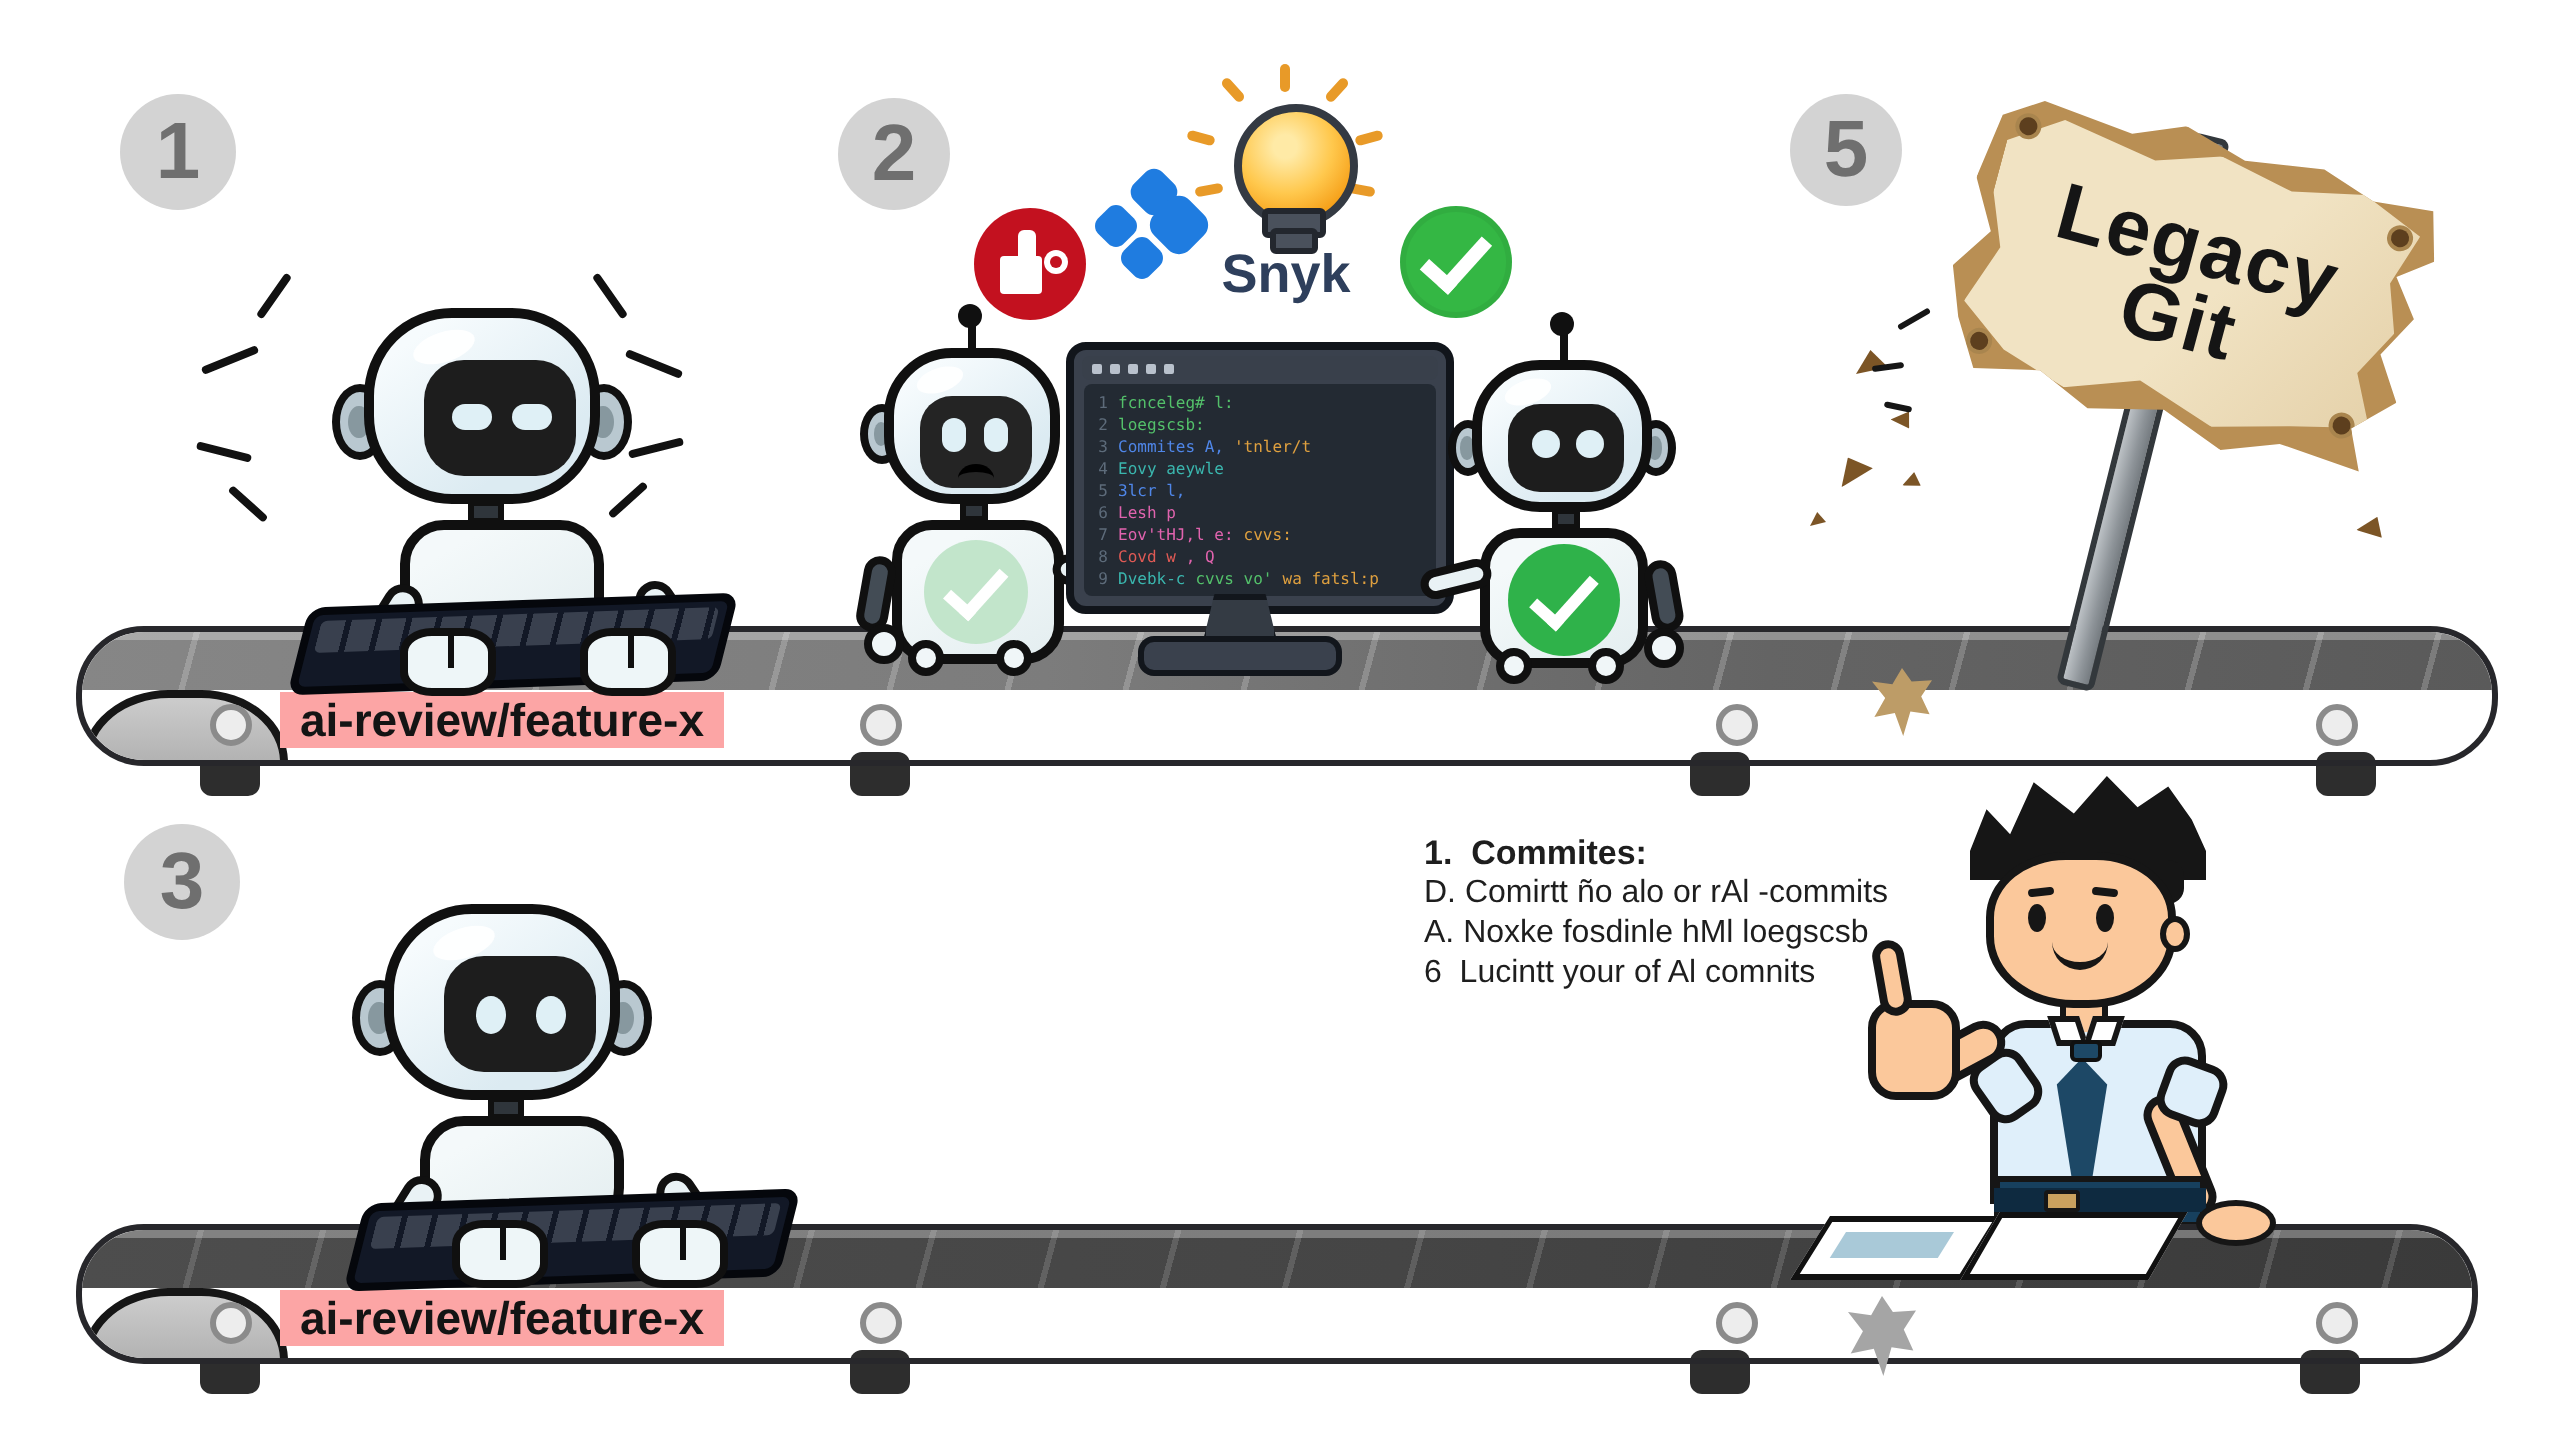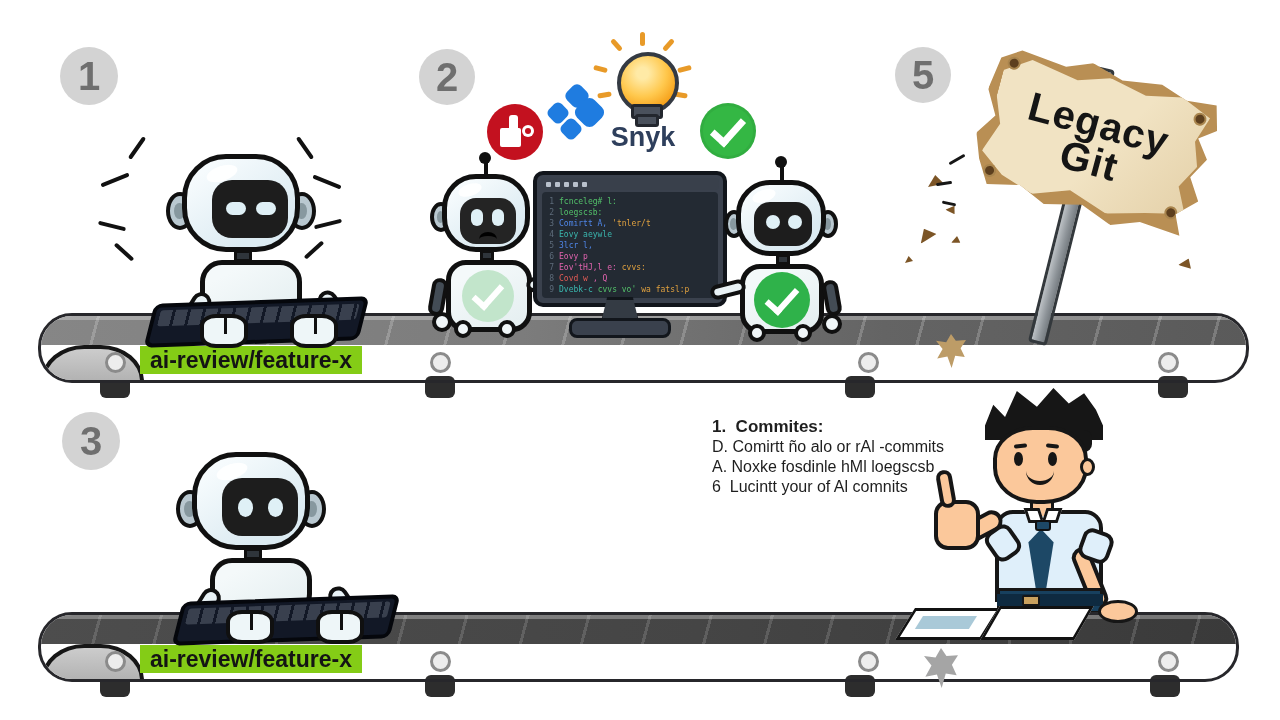--- a/index.html
+++ b/index.html
@@ -17,21 +17,21 @@
         box-shadow:inset 0 4px 0 rgba(255,255,255,.30);}
   .belt.top .strip{background:
         repeating-linear-gradient(105deg,transparent 0 54px,rgba(255,255,255,.20) 54px 57px),
         linear-gradient(90deg,#868686 0%,#7c7c7c 40%,#646464 70%,#5a5a5a 100%);}
   .belt.bottom .strip{background:
         repeating-linear-gradient(105deg,transparent 0 56px,rgba(255,255,255,.14) 56px 59px),
         linear-gradient(90deg,#4d4d4d 0%,#454545 55%,#3a3a3a 100%);}
   .belt .face{position:absolute;left:0;right:0;top:29px;bottom:0;
         background:linear-gradient(#cccccc,#a9a9a9 55%,#8d8d8d);
         box-shadow:inset 0 -6px 0 rgba(0,0,0,.22);}
-  .belt-label{position:absolute;background:#84cc16;color:#141414;font-weight:700;
+  .belt-label{position:absolute;background:#fca5a5;color:#141414;font-weight:700;
         font-size:23px;line-height:26px;padding:1px 10px;z-index:3;white-space:pre;}
   .bolt{position:absolute;width:15px;height:15px;border-radius:50%;background:#ededed;
         border:3px solid #8b8b8b;z-index:3;}
   .leg{position:absolute;width:30px;height:22px;background:#2d2d2d;border-radius:6px;z-index:1;}
 
   
   .robot{position:absolute;z-index:3;}
   .robot *{position:absolute;box-sizing:border-box;}
   .r-head{background:linear-gradient(145deg,#f6fbfd 15%,#dcebf2 75%);border:5px solid #101010;}
   .r-shine{background:rgba(255,255,255,.9);border-radius:50%;}
@@ -267,24 +267,24 @@
     <div class="m-bar">
       <i style="left:5px;"></i>
         <i style="left:14px;"></i>
         <i style="left:23px;"></i>
         <i style="left:32px;"></i>
         <i style="left:41px;"></i>
     </div>
     <div class="m-screen" id="code-lines">
         <div class="cl"><span class="ln">1</span><span class="c-green">fcnceleg# l:</span></div>
         <div class="cl"><span class="ln">2</span><span class="c-green">loegscsb:</span></div>
-        <div class="cl"><span class="ln">3</span><span class="c-blue">Comirtt A,</span><span class="c-orange">'tnler/t</span></div>
+        <div class="cl"><span class="ln">3</span><span class="c-blue">Commites A,</span><span class="c-orange">'tnler/t</span></div>
         <div class="cl"><span class="ln">4</span><span class="c-cyan">Eovy aeywle</span></div>
         <div class="cl"><span class="ln">5</span><span class="c-blue">3lcr l,</span></div>
-        <div class="cl"><span class="ln">6</span><span class="c-pink">Eovy p</span></div>
+        <div class="cl"><span class="ln">6</span><span class="c-pink">Lesh p</span></div>
         <div class="cl"><span class="ln">7</span><span class="c-pink">Eov'tHJ,l e:</span><span class="c-orange">cvvs:</span></div>
         <div class="cl"><span class="ln">8</span><span class="c-red">Covd w</span><span class="c-pink">, Q</span></div>
         <div class="cl"><span class="ln">9</span><span class="c-cyan">Dvebk-c</span><span class="c-green">cvvs vo'</span><span class="c-orange">wa fatsl:p</span></div>
       </div>
   </div>
   <div class="m-neck"></div>
   <div class="m-base"></div>
 
   <div class="robot" style="left:724px;top:168px;width:122px;height:172px;">
     <span class="r-ant-stem" style="left:56px;top:-2px;width:4px;height:14px;"></span>

